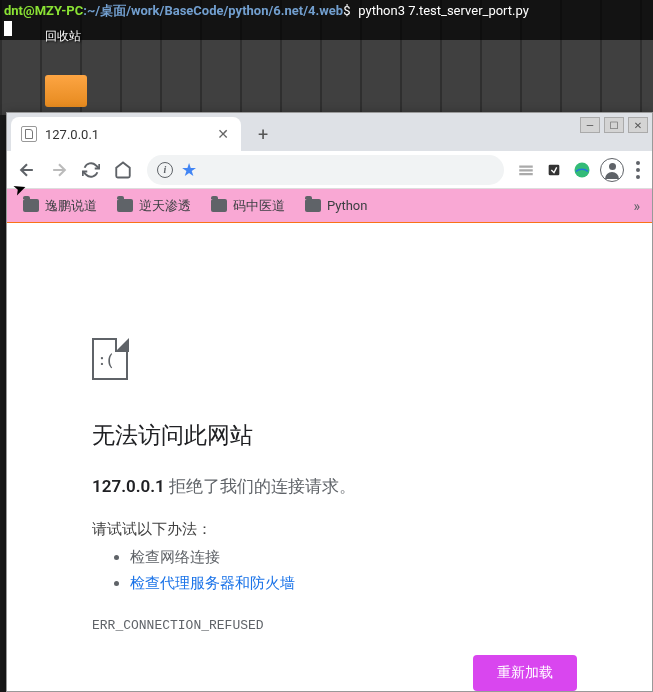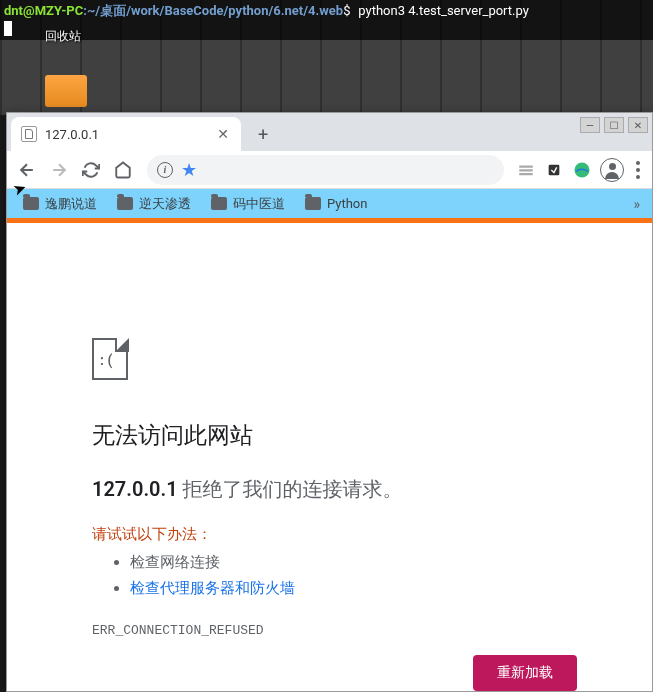--- a/index.html
+++ b/index.html
@@ -70,63 +70,63 @@
     .profile-icon { width: 24px; height: 24px; border: 1.5px solid #5f6368; border-radius: 50%; 
       position: relative; display: flex; align-items: center; justify-content: center; }
     .profile-icon::before { content: ""; width: 7px; height: 7px; border-radius: 50%; 
       background: #5f6368; position: absolute; top: 4px; }
     .profile-icon::after { content: ""; width: 14px; height: 7px; border-radius: 7px 7px 0 0; 
       background: #5f6368; position: absolute; bottom: 2px; }
     .menu-dots { display: flex; flex-direction: column; gap: 3px; width: 16px; align-items: center; cursor: pointer; }
     .menu-dots span { width: 4px; height: 4px; background: #5f6368; border-radius: 50%; }
     
     
-    .bookmarks { height: 34px; background: #7dd3fc; display: flex; align-items: center; padding: 0 8px; 
-      border-bottom: 5px solid #f97316; gap: 4px; }
+    .bookmarks { height: 34px; background: #f9a8d4; display: flex; align-items: center; padding: 0 8px; 
+      border-bottom: 1px solid #f97316; gap: 4px; }
     .bookmark { display: flex; align-items: center; gap: 6px; padding: 4px 8px; font-size: 13px; 
       color: #3c4043; cursor: pointer; border-radius: 4px; }
     .folder-icon { width: 16px; height: 13px; background: #5f6368; border-radius: 2px; position: relative; }
     .folder-icon::before { content: ""; position: absolute; top: -3px; left: 0; width: 7px; height: 3px; 
       background: #5f6368; border-radius: 2px 2px 0 0; }
     .bookmarks-overflow { margin-left: auto; color: #5f6368; cursor: pointer; padding: 4px; font-size: 14px; }
     
     
     .error-page { padding: 115px 85px 20px; background: #fff; height: calc(100% - 110px); 
       color: #202124; position: relative; }
     .sad-icon { width: 36px; height: 42px; border: 2.5px solid #5f6368; 
       position: relative; margin-bottom: 40px; }
     .sad-icon::before { content: ""; position: absolute; top: -2.5px; right: -2.5px; width: 12px; height: 12px; 
       background: #fff; border-left: 2.5px solid #5f6368; border-bottom: 2.5px solid #5f6368; }
     .sad-icon .fold { position: absolute; top: -2.5px; right: -2.5px; width: 0; height: 0; 
       border-style: solid; border-width: 0 0 14px 14px; border-color: transparent transparent #5f6368 transparent; }
     .sad-face { position: absolute; top: 12px; left: 6px; font-size: 14px; color: #5f6368; font-weight: bold; }
     
     .error-title { font-size: 23px; font-weight: 500; color: #202124; margin-bottom: 22px; font-family: Liberation Mono, monospace; }
-    .error-msg { font-size: 20px; color: #5f6368; line-height: 1.6; margin-bottom: 20px; }
+    .error-msg { font-size: 17px; color: #5f6368; line-height: 1.6; margin-bottom: 20px; }
     .error-msg b { color: #202124; font-weight: 600; }
-    .error-suggest { font-size: 15px; color: #c2410c; margin-bottom: 6px; }
+    .error-suggest { font-size: 15px; color: #404040; margin-bottom: 6px; }
     .error-list { list-style: disc; padding-left: 38px; margin-bottom: 22px; }
     .error-list li { font-size: 15px; color: #5f6368; line-height: 1.7; }
     .error-list a { color: #1a73e8; text-decoration: none; cursor: pointer; }
     .error-code { font-size: 13px; color: #5f6368; margin-bottom: 50px; font-family: Liberation Mono, monospace; }
     
-    .reload-btn { position: absolute; right: 75px; bottom: 0; background: #be185d; color: #fff; 
+    .reload-btn { position: absolute; right: 75px; bottom: 0; background: #d946ef; color: #fff; 
       padding: 9px 24px; border: none; font-size: 14px; cursor: pointer; border-radius: 4px; }
     
     .cursor-arrow { position: absolute; left: 13px; top: 179px; font-size: 16px; color: #000; 
       pointer-events: none; z-index: 999; transform: rotate(-20deg); }
   </style>
 </head>
 <body>
 
 <div class="desktop-bg"></div>
 
 <div class="terminal">
   <span class="term-user">dnt@MZY-PC</span><span class="term-path">:~/桌面/work/BaseCode/python/6.net/4.web</span><span class="term-prompt">$</span>
-  <span class="term-cmd">python3 4.test_server_port.py</span><br>
+  <span class="term-cmd">python3 7.test_server_port.py</span><br>
   <span class="term-cursor"></span>
 </div>
 
 <div class="desktop-icon">回收站</div>
 <div class="desktop-folder"></div>
 
 <div class="browser">
 
   <div class="titlebar">
     <div class="window-controls">

